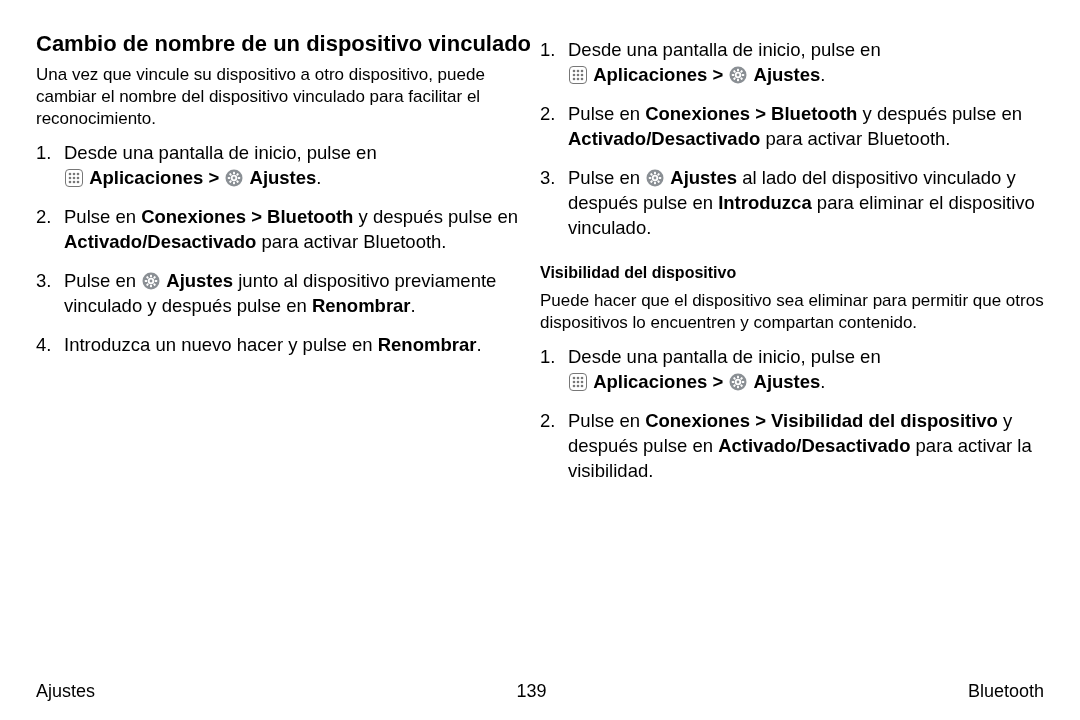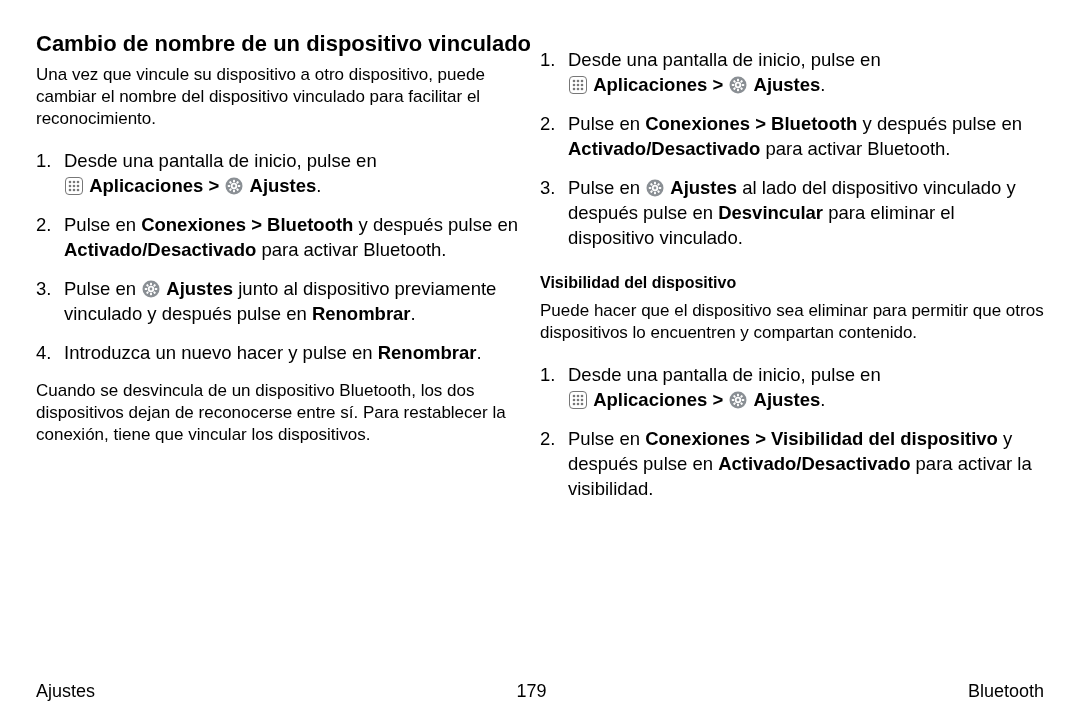--- a/index.html
+++ b/index.html
@@ -34,21 +34,21 @@
     margin-bottom: 6px;
   }
   p.body-text {
     font-size: 17px;
     line-height: 1.32;
     margin-bottom: 10px;
   }
   ol.steps {
     list-style: none;
     counter-reset: step;
-    margin-top: 18px;
+    margin-top: 8px;
   }
   ol.steps > li {
     counter-increment: step;
     font-size: 18.5px;
     line-height: 1.35;
     padding-left: 28px;
     position: relative;
     margin-bottom: 14px;
   }
   ol.steps > li::before {
@@ -132,21 +132,20 @@
         <span>Pulse en </span><span class="icon"><svg width="18" height="18">
               <use href="#gear-icon-g"></use>
             </svg></span>
         <span class="b">Ajustes</span><span> junto al dispositivo previamente vinculado y después pulse en </span><span class="b">Renombrar</span><span>.</span>
       </li>
       <li>
         <span>Introduzca un nuevo hacer y pulse en </span><span class="b">Renombrar</span><span>.</span>
       </li>
     </ol>
 
-    <p class="body-text">Cuando se desvincula de un dispositivo Bluetooth, los dos dispositivos dejan de reconocerse entre sí. Para restablecer la conexión, tiene que vincular los dispositivos.</p>
   </div>
 
   <div class="col">
     <ol class="steps">
       <li>
         <span>Desde una pantalla de inicio, pulse en </span><br>
         <span class="icon"><svg width="18" height="18">
               <use href="#apps-icon-g"></use>
             </svg></span>
         <span class="b">Aplicaciones</span><span class="b"> &gt; </span><span class="icon"><svg width="18" height="18">
@@ -154,21 +153,21 @@
             </svg></span>
         <span class="b">Ajustes</span><span>.</span>
       </li>
       <li>
         <span>Pulse en </span><span class="b">Conexiones &gt; Bluetooth</span><span> y después pulse en </span><span class="b">Activado/Desactivado</span><span> para activar Bluetooth.</span>
       </li>
       <li>
         <span>Pulse en </span><span class="icon"><svg width="18" height="18">
               <use href="#gear-icon-g"></use>
             </svg></span>
-        <span class="b">Ajustes</span><span> al lado del dispositivo vinculado y después pulse en </span><span class="b">Desvincular</span><span> para eliminar el dispositivo vinculado.</span>
+        <span class="b">Ajustes</span><span> al lado del dispositivo vinculado y después pulse en </span><span class="b">Introduzca</span><span> para eliminar el dispositivo vinculado.</span>
       </li>
     </ol>
 
     <h2 class="main-heading" style="margin-top:22px">Visibilidad del dispositivo</h2>
     <p class="body-text">Puede hacer que el dispositivo sea eliminar para permitir que otros dispositivos lo encuentren y compartan contenido.</p>
 
     <ol class="steps">
       <li>
         <span>Desde una pantalla de inicio, pulse en </span><br>
         <span class="icon"><svg width="18" height="18">
@@ -182,15 +181,15 @@
       <li>
         <span>Pulse en </span><span class="b">Conexiones &gt; Visibilidad del dispositivo</span><span> y después pulse en </span><span class="b">Activado/Desactivado</span><span> para activar la visibilidad.</span>
       </li>
     </ol>
   </div>
 
 </div>
 
 <div class="footer">
   <span>Ajustes</span>
-  <span>179</span>
+  <span>139</span>
   <span>Bluetooth</span>
 </div>
 
 </body></html>

